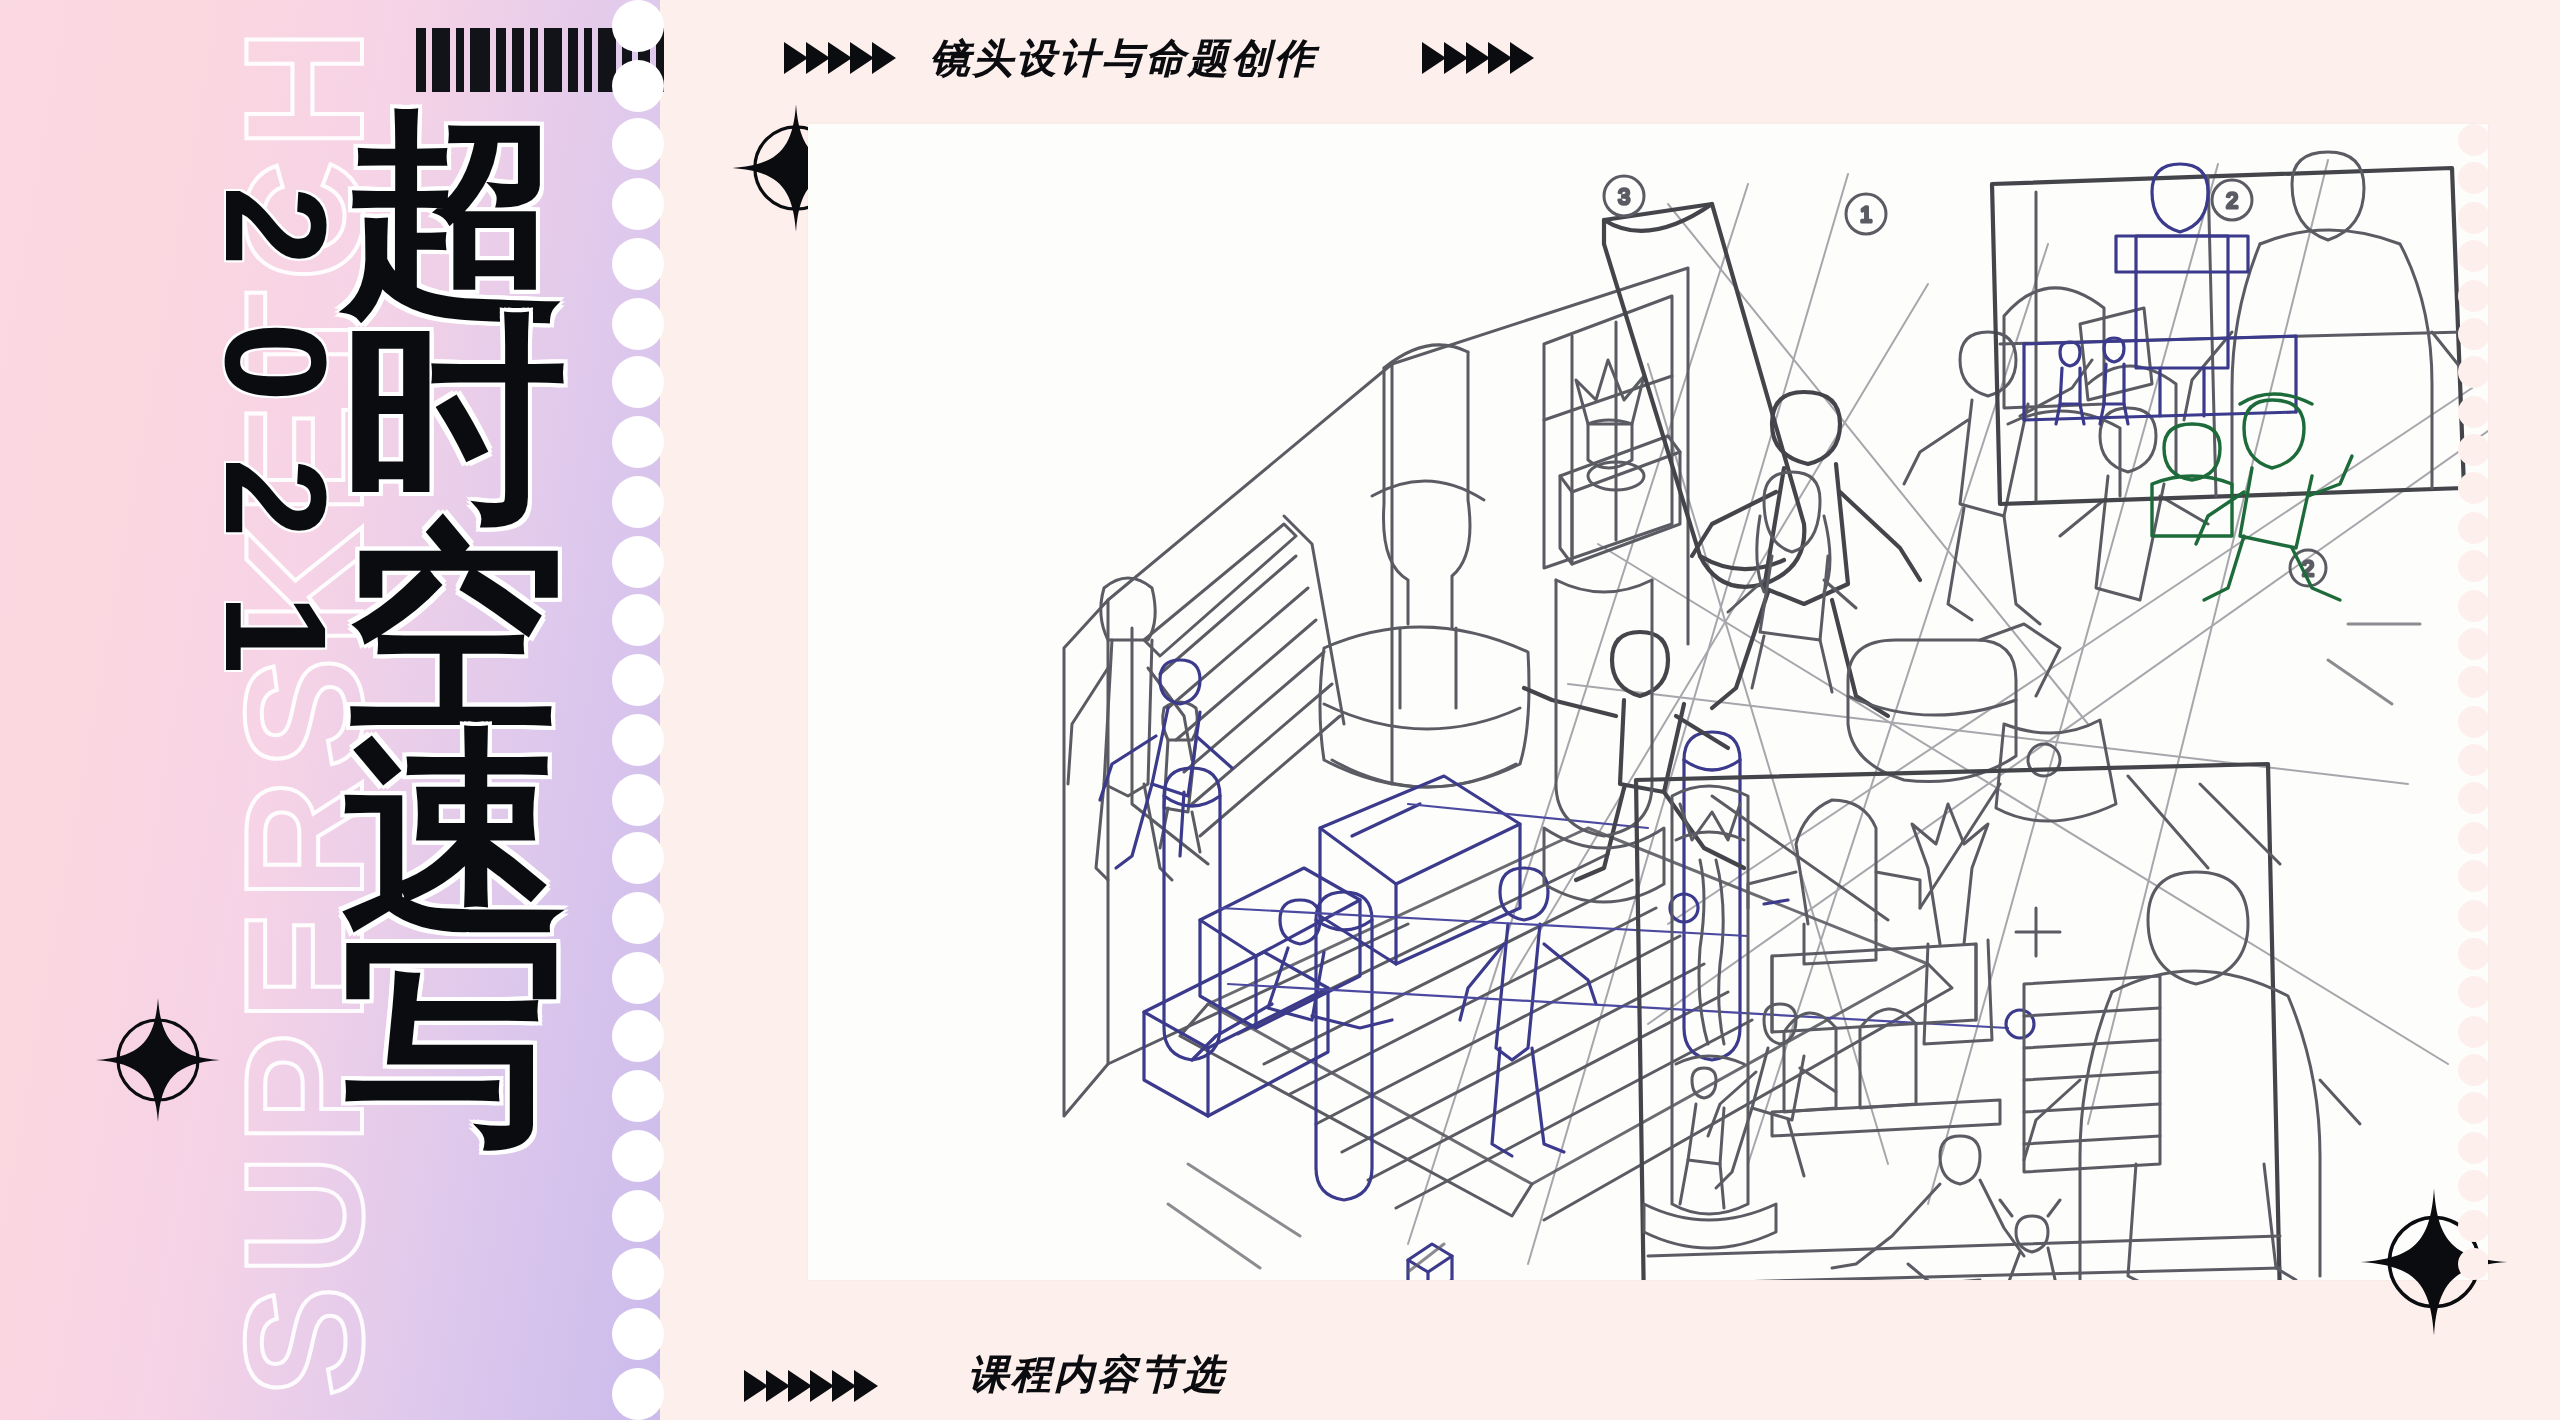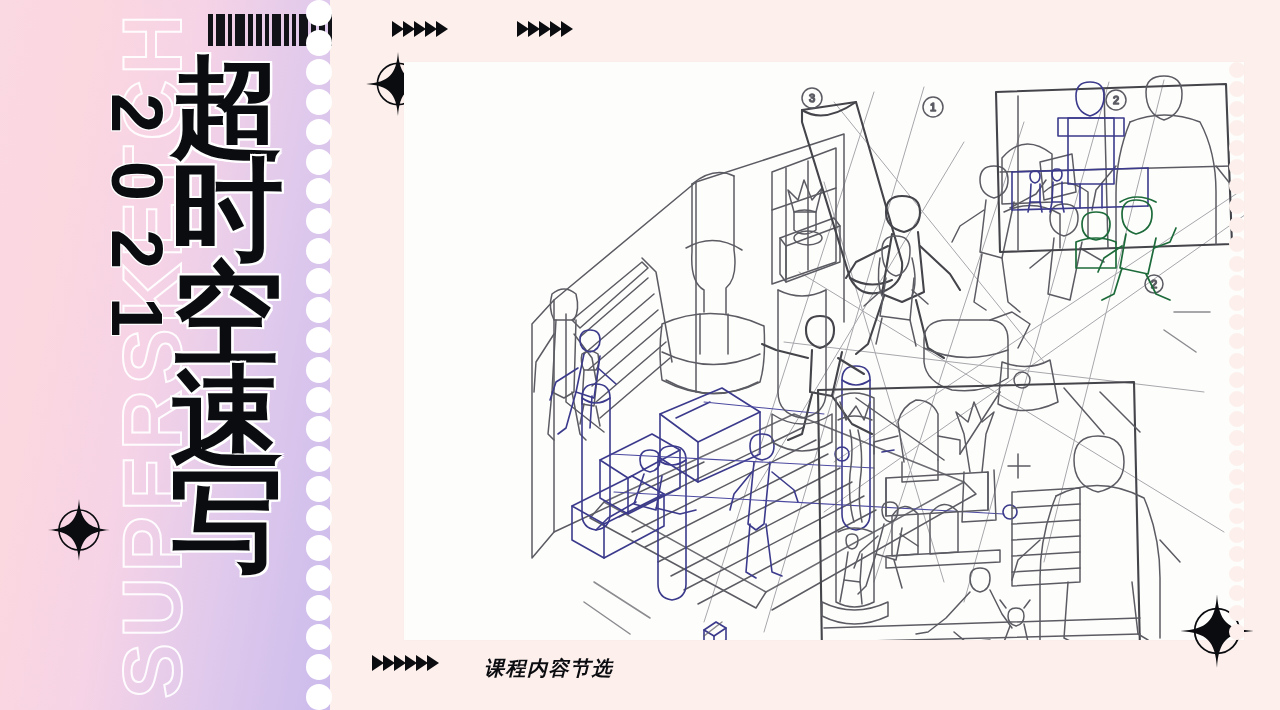--- a/index.html
+++ b/index.html
@@ -170,21 +170,21 @@
   }
   #hdr-gap { width: 52px; }
 
   
   #footer {
     position: absolute;
     left: 330px;
     top: 655px;
     width: 720px; height: 46px;
     display: flex;
-    align-items: flex-start;
+    align-items: flex-end;
     padding-left: 42px;
     box-sizing: border-box;
   }
   #footer .hdr-text { margin-left: 28px; }
 
   
   #paper {
     position: absolute;
     left: 404px;
     top: 62px;
@@ -289,20 +289,21 @@
 
   <div id="header">
     <div class="hdr-group">
       <span class="arrows" id="hdr-arrows-1">
           <i></i>
           <i></i>
           <i></i>
           <i></i>
           <i></i>
         </span>
+      <span class="hdr-text">镜头设计与命题创作</span>
     </div>
     <div id="hdr-gap"></div>
     <div class="hdr-group">
       <span class="arrows" id="hdr-arrows-2">
           <i></i>
           <i></i>
           <i></i>
           <i></i>
           <i></i>
         </span>

